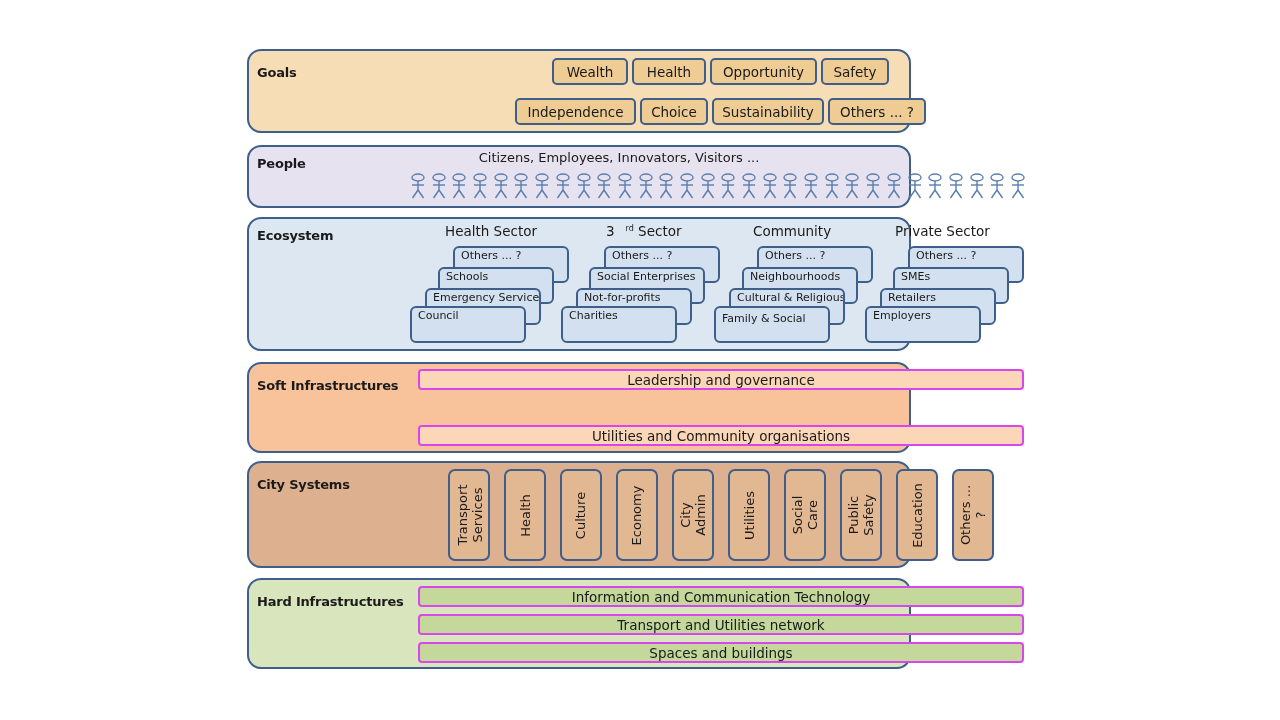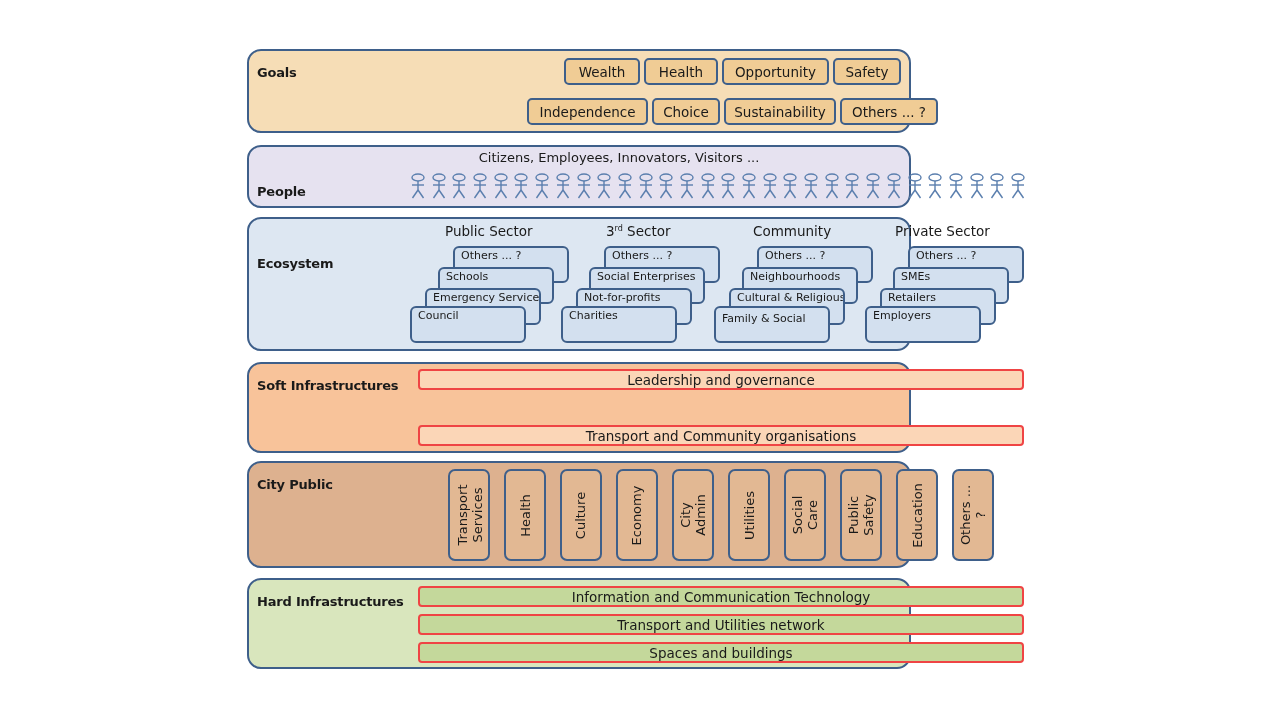--- a/index.html
+++ b/index.html
@@ -6,36 +6,36 @@
   body { width:1280px; height:720px; background:#ffffff; position:relative; overflow:hidden;
          font-family:"DejaVu Sans", sans-serif; color:#1a1a1a; }
   .layer { position:absolute; left:247px; width:664px; border:2px solid #3e5f8a; border-radius:14px; box-sizing:border-box; }
   .layer-title { position:absolute; left:8px; top:14px; font-weight:bold; font-size:13px; letter-spacing:-0.2px; }
   #goals { top:49px; height:84px; background:#f6ddb6; }
   #people { top:145px; height:63px; background:#e6e2f0; }
   #ecosystem { top:217px; height:134px; background:#dde7f2;padding-left:39px; }
   #soft { top:362px; height:91px; background:#f8c39a;text-decoration:underline; }
   #city { top:461px; height:107px; background:#ddb18f; }
   #hard { top:578px; height:91px; background:#d9e6bd; }
-  #people .layer-title, #ecosystem .layer-title { top:9px;margin-top:28px; }
+  #people .layer-title, #ecosystem .layer-title { top:9px; }
   #city .layer-title { top:14px; }
 
   .pill { position:absolute; height:27px; border:2px solid #3e5f8a; border-radius:5px; box-sizing:border-box;
-          background:#f0cc95; font-size:13.5px; display:flex; align-items:center; justify-content:center; white-space:nowrap;margin-left:12px; }
+          background:#f0cc95; font-size:13.5px; display:flex; align-items:center; justify-content:center; white-space:nowrap; }
 
   .people-caption { position:absolute; left:0; right:0; top:3px; text-align:center; font-size:13px; padding-left:80px; }
   .stick-row { position:absolute; left:160px; top:26px; display:flex; gap:2.7px; }
   .stick { width:18px; height:26px; }
 
   .sector-title { position:absolute; font-size:13.5px; white-space:nowrap; }
-  .sector-title sup { font-size:8px; }
+  .sector-title sup { font-size:8px;margin-left:11px; }
   .card { position:absolute; width:116px; height:37px; border:2px solid #3e5f8a; border-radius:6px; box-sizing:border-box;
           background:#d3e0ef; font-size:11px; padding:1px 0 0 6px; white-space:nowrap; overflow:hidden; }
 
-  .bar { position:absolute; left:169px; width:606px; height:21px; border:2px solid #ef4444; border-radius:4px; box-sizing:border-box;
+  .bar { position:absolute; left:169px; width:606px; height:21px; border:2px solid #d946ef; border-radius:4px; box-sizing:border-box;
          font-size:13.5px; display:flex; align-items:center; justify-content:center; white-space:nowrap; }
   #soft .bar { background:#fbd6b7; }
   #hard .bar { background:#c4d89b; }
 
   .sys { position:absolute; top:6px; width:42px; height:92px; border:2px solid #3e5f8a; border-radius:7px; box-sizing:border-box;
          background:#e2b893; display:flex; align-items:center; justify-content:center; }
   .sys-label { transform:rotate(-90deg); font-size:13px; text-align:center; line-height:15px; white-space:pre; }
 </style>
 </head>
 <body>
@@ -265,21 +265,21 @@
         <line x1="3" y1="12" x2="15" y2="12" stroke="#5b7fae" stroke-width="1.4"></line>
         <line x1="9" y1="17" x2="3.5" y2="25" stroke="#5b7fae" stroke-width="1.4"></line>
         <line x1="9" y1="17" x2="14.5" y2="25" stroke="#5b7fae" stroke-width="1.4"></line>
       </svg>
     </div>
 </div>
 
 <div class="layer" id="ecosystem">
   <div class="layer-title">Ecosystem</div>
 
-  <div class="sector-title" style="left:196px;top:4px">Public Sector</div>
+  <div class="sector-title" style="left:196px;top:4px">Health Sector</div>
   <div class="sector-title" style="left:357px;top:4px"><span>3</span><sup>rd</sup><span> Sector</span></div>
   <div class="sector-title" style="left:504px;top:4px">Community</div>
   <div class="sector-title" style="left:646px;top:4px">Private Sector</div>
 
   <div class="card" style="left:204px;top:27px">Others ... ?</div>
   <div class="card" style="left:189px;top:48px">Schools</div>
   <div class="card" style="left:176px;top:69px">Emergency Services</div>
   <div class="card" style="left:161px;top:87px">Council</div>
 
   <div class="card" style="left:355px;top:27px">Others ... ?</div>
@@ -294,25 +294,25 @@
 
   <div class="card" style="left:659px;top:27px">Others ... ?</div>
   <div class="card" style="left:644px;top:48px">SMEs</div>
   <div class="card" style="left:631px;top:69px">Retailers</div>
   <div class="card" style="left:616px;top:87px">Employers</div>
 </div>
 
 <div class="layer" id="soft">
   <div class="layer-title">Soft Infrastructures</div>
   <div class="bar" style="top:5px">Leadership and governance</div>
-  <div class="bar" style="top:61px">Transport and Community organisations</div>
+  <div class="bar" style="top:61px">Utilities and Community organisations</div>
 </div>
 
 <div class="layer" id="city">
-  <div class="layer-title">City Public</div>
+  <div class="layer-title">City Systems</div>
   <div class="sys" style="left:199px">
       <div class="sys-label">Transport
 Services</div>
     </div>
   <div class="sys" style="left:255px">
       <div class="sys-label">Health</div>
     </div>
   <div class="sys" style="left:311px">
       <div class="sys-label">Culture</div>
     </div>

